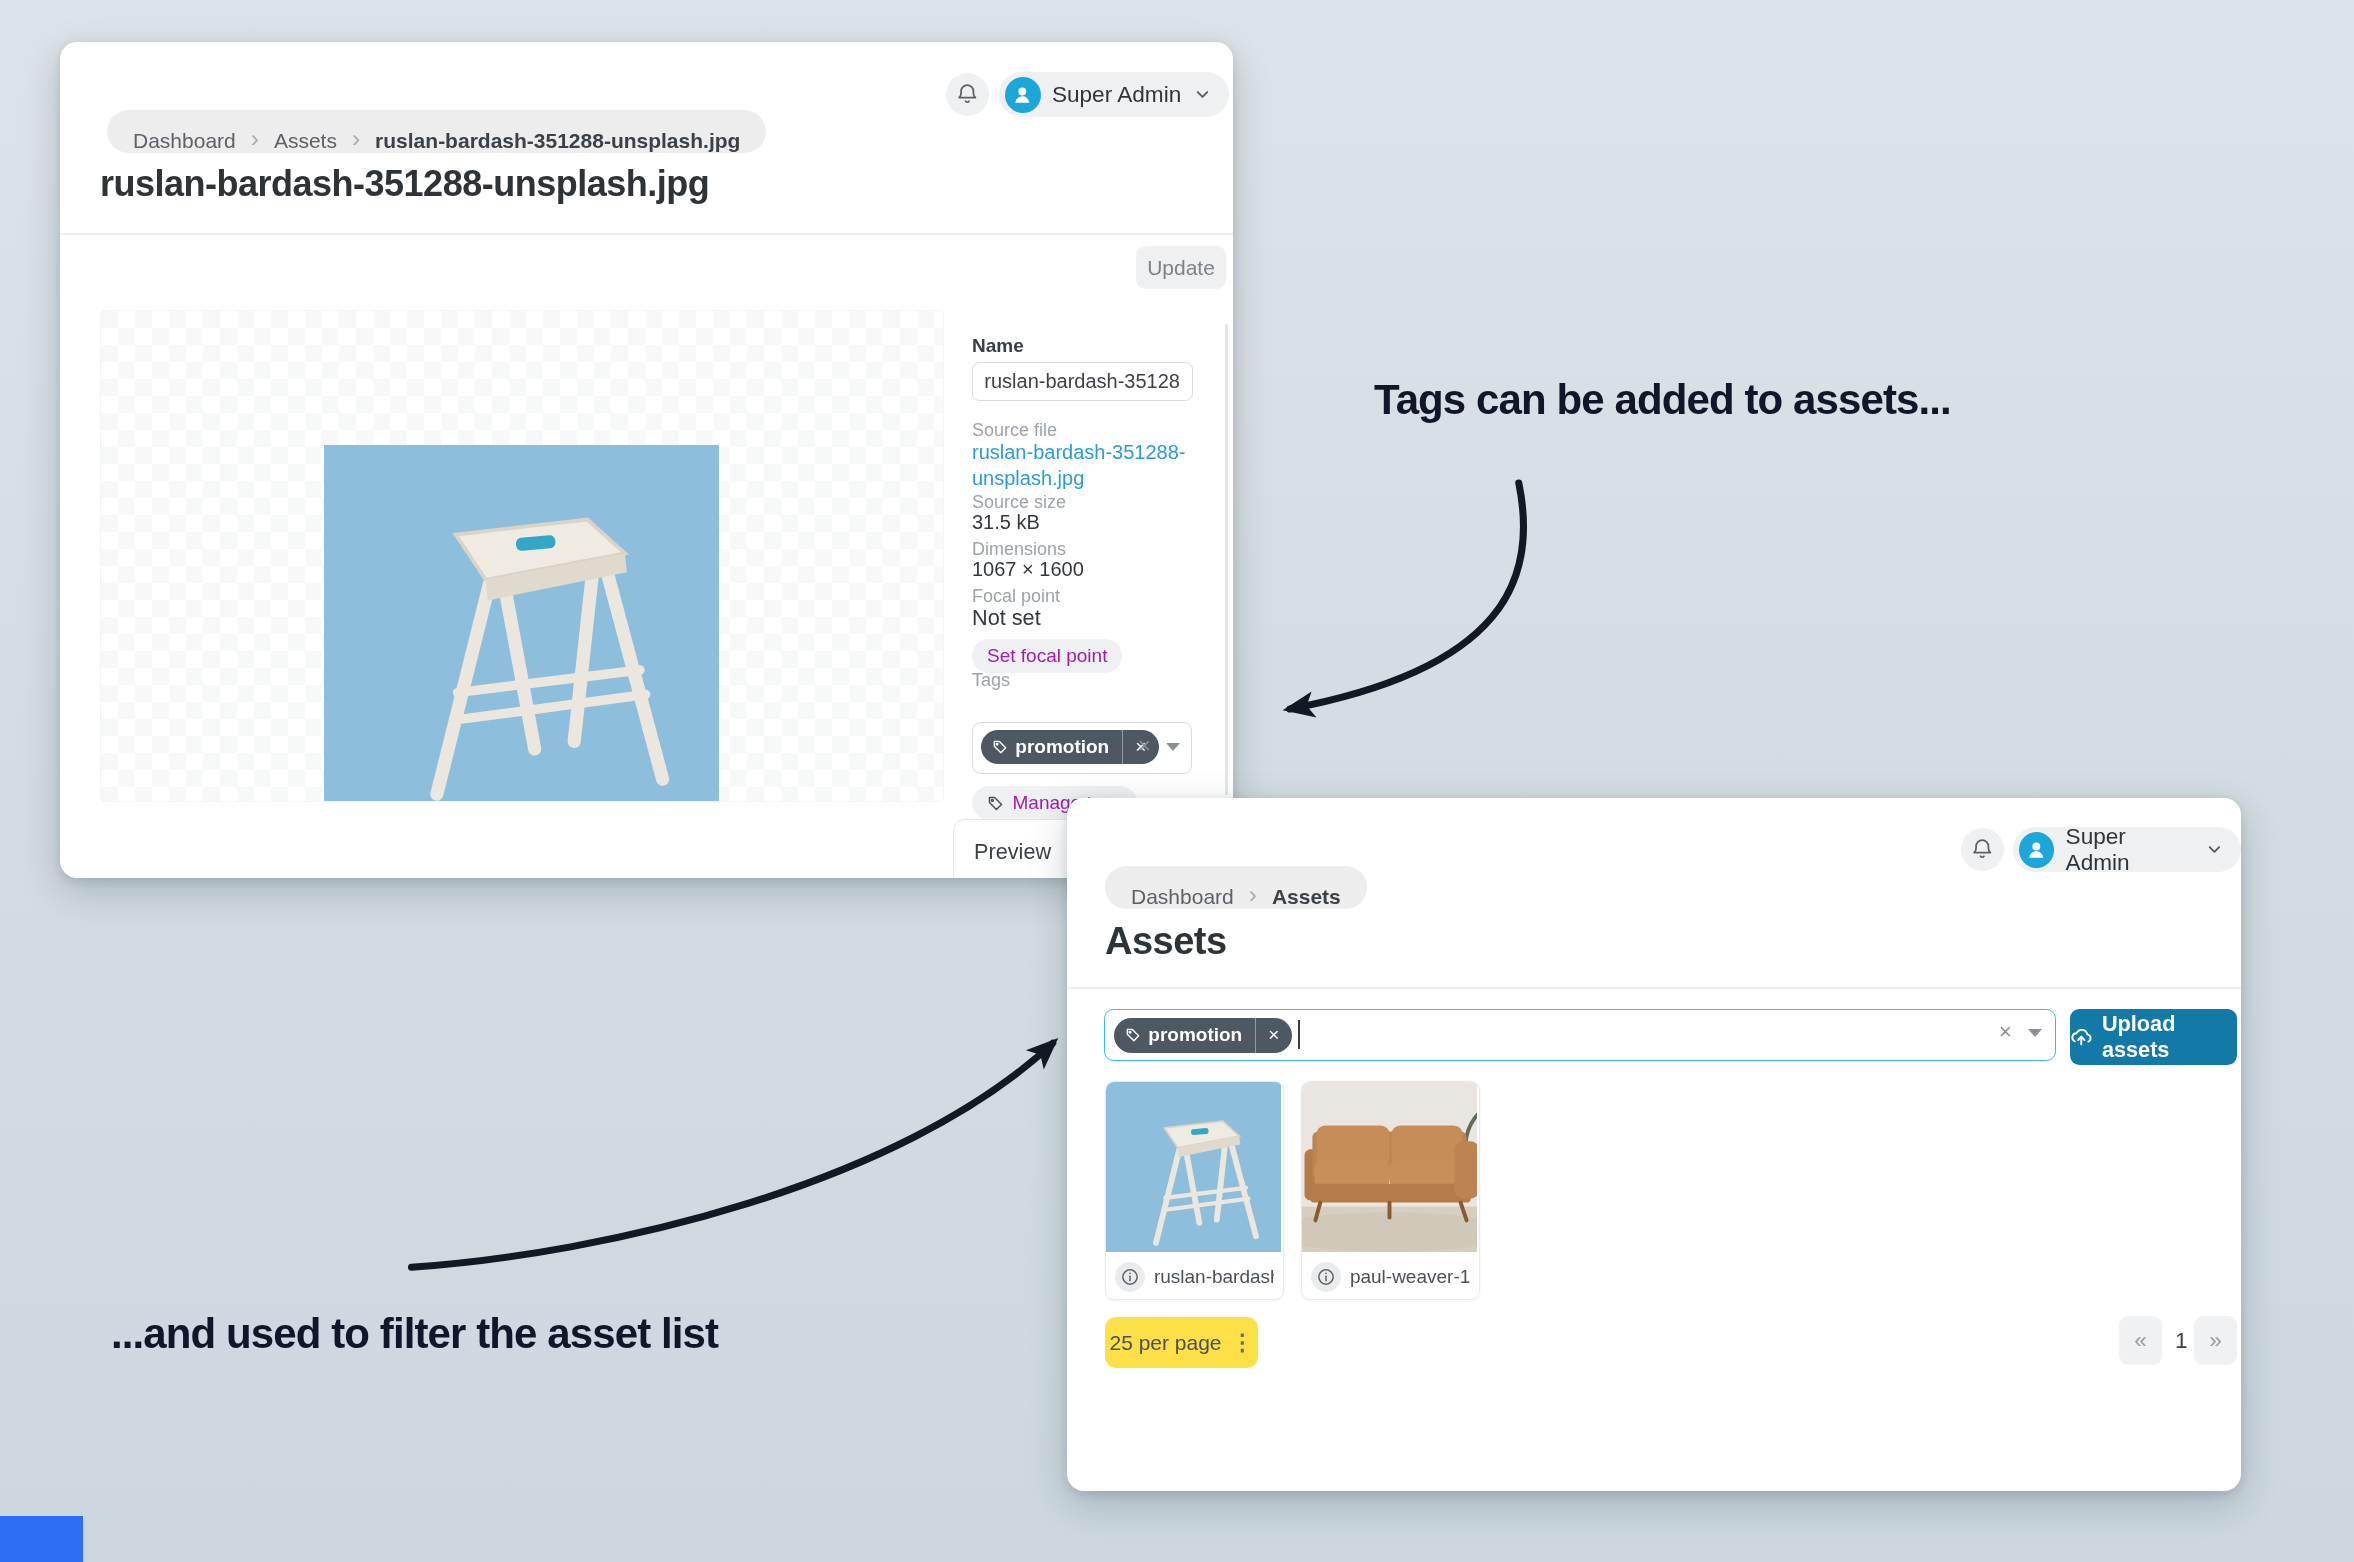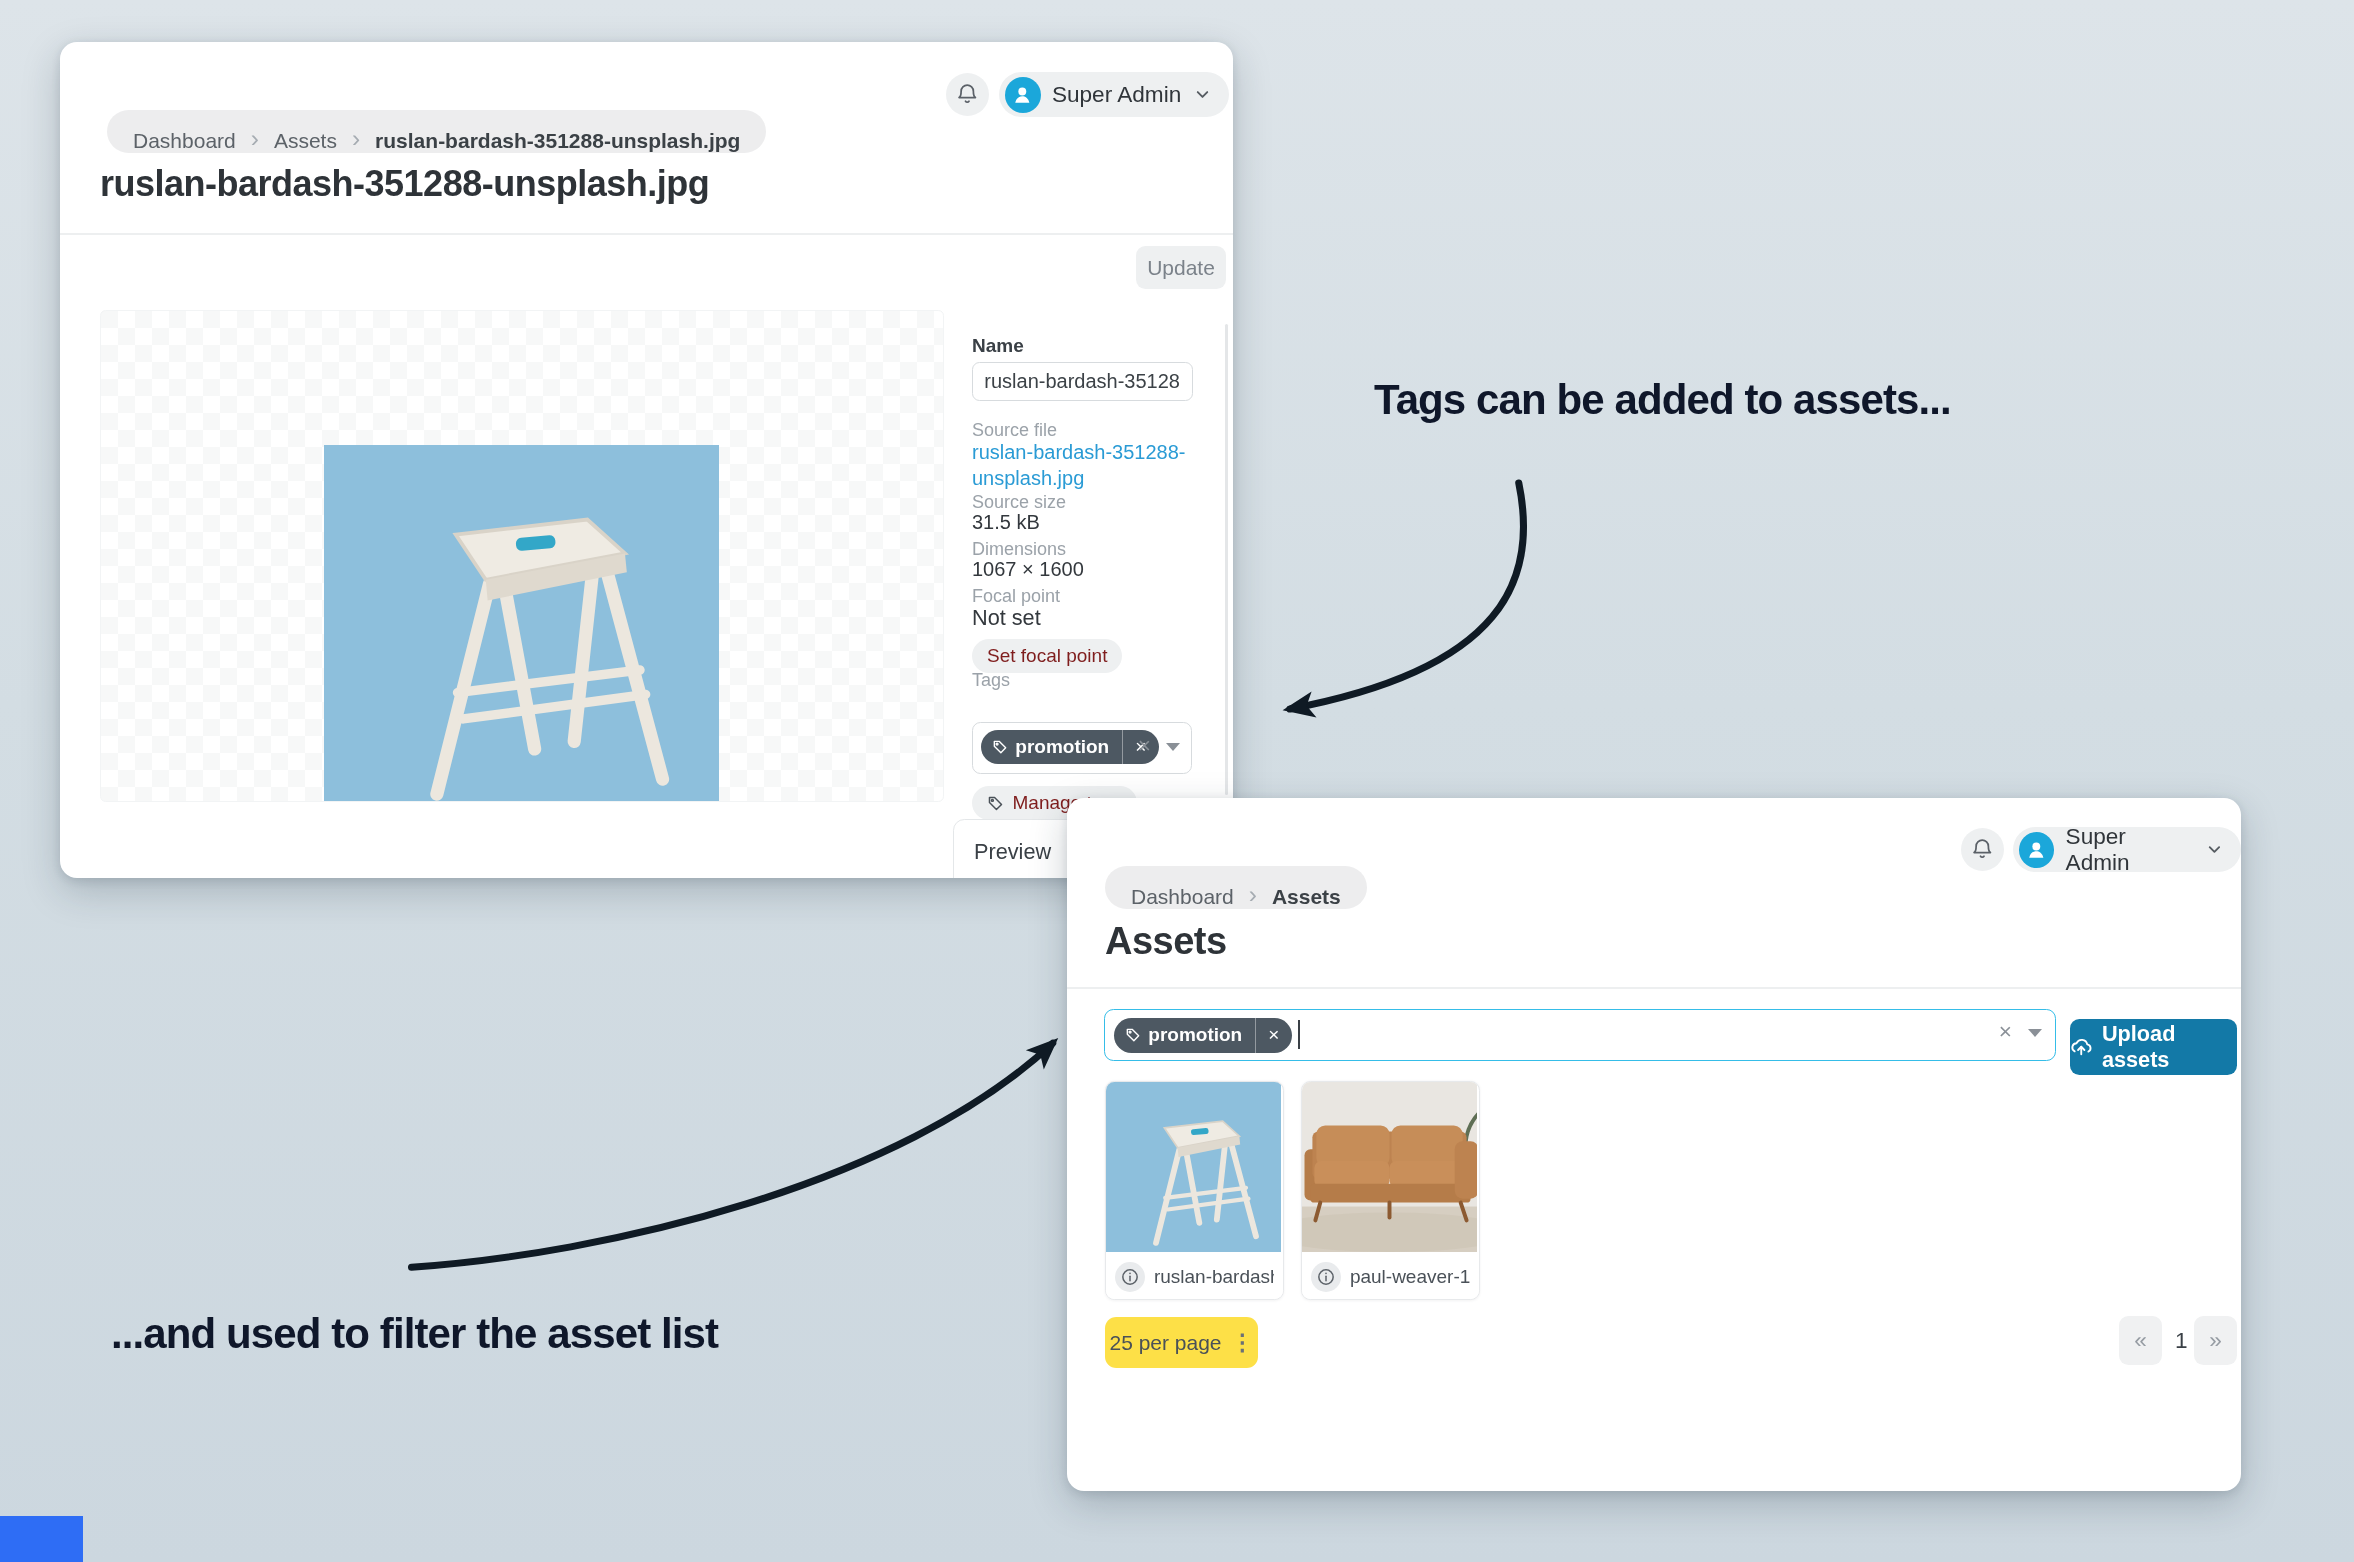--- a/index.html
+++ b/index.html
@@ -18,21 +18,21 @@
   .iconbtn{position:absolute;width:43px;height:43px;border-radius:50%;background:#eef0f1;
            display:flex;align-items:center;justify-content:center;}
   .userpill{position:absolute;height:45px;border-radius:22.6px;background:#eef0f1;display:flex;
             align-items:center;gap:11.3px;padding:0 17px 0 5.6px;font-size:22.6px;color:#30353a;font-weight:500;}
   .avatar{width:36px;height:36px;border-radius:50%;background:#1ba7da;display:flex;
           align-items:center;justify-content:center;}
   .h1{position:absolute;font-weight:700;color:#2e3338;letter-spacing:-0.5px;white-space:nowrap;}
   .divider{position:absolute;left:0;right:0;height:1.9px;background:#edeff0;}
   .btn-muted{position:absolute;background:#eef0f1;color:#7b828a;border-radius:9.4px;
              display:flex;align-items:center;justify-content:center;font-size:21px;}
-  .pill-muted{position:absolute;background:#eef0f1;color:#7f1d1d;border-radius:19px;font-size:19px;
+  .pill-muted{position:absolute;background:#eef0f1;color:#a21caf;border-radius:19px;font-size:19px;
               display:inline-flex;align-items:center;gap:8.5px;padding:0 15px;height:34px;white-space:nowrap;}
   .label-sm{position:absolute;font-size:18px;color:#9ba2a9;white-space:nowrap;}
   .val{position:absolute;font-size:20px;color:#33383d;white-space:nowrap;}
   .checker{background-image:repeating-conic-gradient(#ffffff 0 90deg,#f7f8f8 0 180deg);
            background-size:34px 34px;border:0.9px solid #f2f4f5;border-radius:5.6px;}
   .tagpill{display:inline-flex;align-items:center;background:#4d5862;color:#fff;border-radius:18px;
            height:36px;font-size:19px;font-weight:700;overflow:hidden;}
   .tagpill .tp-txt{padding:0 13px 0 7.5px;}
   .tagpill .tp-div{width:0.9px;align-self:stretch;background:rgba(255,255,255,.4);}
   .tagpill .tp-x{padding:0 12.2px;font-size:19px;font-weight:400;}
@@ -259,21 +259,21 @@
         </svg>
       <span class="tp-txt">promotion</span>
       <span class="tp-div"></span>
       <span class="tp-x">×</span>
     </span>
     <span class="abs" style="left:193px;top:10.4px;width:1.9px;height:29px;background:#3a4046;"></span>
     <span class="gray-x abs" style="right:43px;top:11.3px;">×</span>
     <span class="caret-down abs" style="right:13px;top:19px;"></span>
   </div>
 
-  <div class="abs" style="left:1003px;top:221px;width:167px;height:56px;background:#1379a7;border-radius:9.4px;
+  <div class="abs" style="left:1003px;top:211px;width:167px;height:56px;background:#1379a7;border-radius:9.4px;
               display:flex;align-items:center;justify-content:center;gap:9.4px;color:#fff;">
     <svg width="24.5" height="24.5" viewBox="0 0 23.8594 26">
         <use href="#sym-cloud"></use>
       </svg>
     <span style="font-size:21.7px;font-weight:700;">Upload assets</span>
   </div>
 
   <div class="card" style="left:38px;top:283px;width:177px;height:217px;">
     <svg width="175" height="170" viewBox="0 0 210 210" preserveAspectRatio="xMidYMid slice">
         <use href="#sym-stool"></use>

